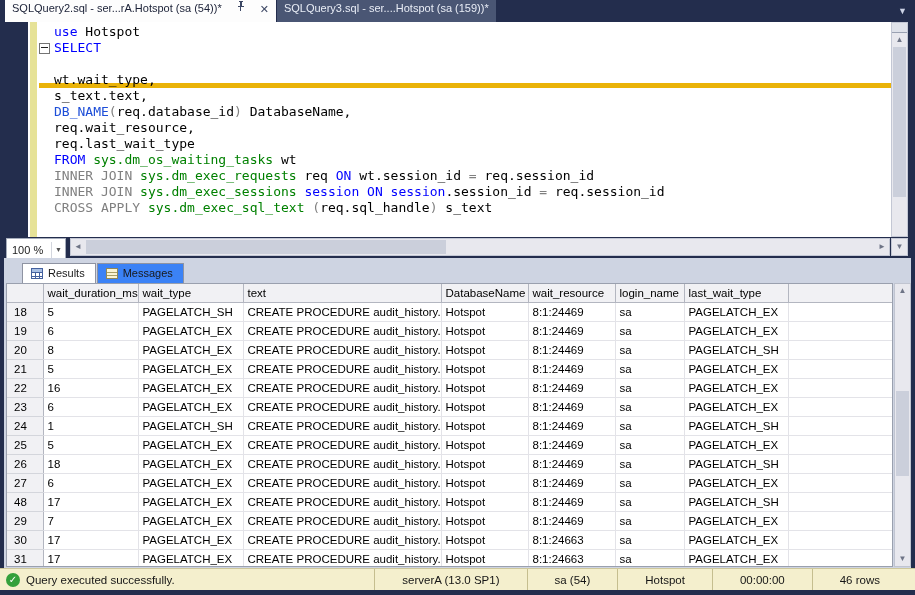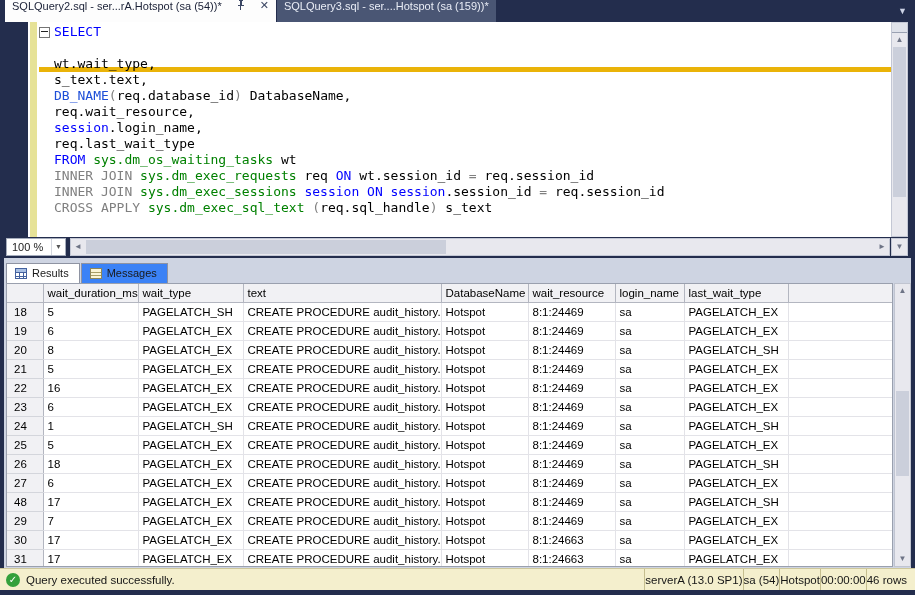--- a/index.html
+++ b/index.html
@@ -1,21 +1,21 @@
 <!DOCTYPE html>
 <html><head>
 <meta charset="utf-8">
 <style>
   html,body{margin:0;padding:0;}
   body{width:915px;height:595px;background:#232d4d;font-family:"Liberation Sans",sans-serif;overflow:hidden;}
   .window{position:relative;width:915px;height:595px;background:#232d4d;overflow:hidden;}
 
   
   .tabbar{position:absolute;top:0;left:0;right:0;height:22px;display:flex;align-items:stretch;padding-left:5px;background:#232d4d;}
-  .doc-tab{display:flex;align-items:flex-start;gap:14px;padding:0 7px;font-size:11px;white-space:nowrap;margin-right:1px;}
+  .doc-tab{display:flex;align-items:flex-end;gap:14px;padding:8px 7px;font-size:11px;white-space:nowrap;margin-right:1px;}
   .doc-tab.active{background:#fdfdfd;color:#1a2036;}
   .doc-tab.inactive{background:#4a5674;color:#e9edf6;}
   .tab-x{font-size:11px;line-height:10px;color:#3c4764;cursor:default;}
   .tab-chev{position:absolute;right:8px;top:6px;font-size:9px;color:#ccd3e6;}
 
   
   .editor-area{position:absolute;top:22px;left:0;width:915px;height:215px;}
   .editor{position:absolute;left:28px;top:0;right:24px;bottom:0;background:#ffffff;overflow:hidden;}
   .changebar{position:absolute;left:2px;top:0;bottom:0;width:7px;background:#e6e297;}
   .code{position:absolute;left:11px;top:2px;right:0;bottom:0;font:13px/16px "DejaVu Sans Mono","Liberation Mono",monospace;color:#000;}
@@ -26,32 +26,32 @@
   .fold.box::before{content:"";position:absolute;left:1px;right:1px;top:3px;height:1px;background:#222;}
   .tk-kw{color:#0000ff}.tk-sys{color:#008000}.tk-fn{color:#1d4ed8}.tk-op{color:#808080}.tk-id{color:#000}
 
   .vscroll{position:absolute;right:7px;top:0;width:17px;height:215px;background:#e8e8ee;border:1px solid #c3c7d4;box-sizing:border-box;}
   .vs-grip{height:9px;background:#dfe2ea;border-bottom:1px solid #9aa1b2;}
   .vs-arrow{height:14px;text-align:center;font-size:8px;line-height:14px;color:#6e7486;}
   .vs-thumb{position:absolute;left:1px;right:1px;top:24px;height:150px;background:#cbcfdb;}
 
   
   .bottombar{position:absolute;top:237px;left:0;right:0;height:21px;background:#232d4d;}
-  .zoom{position:absolute;left:6px;top:1px;width:60px;height:18px;background:#fff;border:1px solid #a6adbc;box-sizing:border-box;display:flex;align-items:center;font-size:11px;color:#222;}
+  .zoom{position:absolute;left:6px;top:1px;width:60px;height:24px;background:#fff;border:1px solid #a6adbc;box-sizing:border-box;display:flex;align-items:center;font-size:11px;color:#222;}
   .zoom-label{flex:1;padding-left:5px;}
   .zoom-chev{width:13px;text-align:center;font-size:7px;color:#555;border-left:1px solid #d3d6de;line-height:16px;}
   .hscroll{position:absolute;left:70px;right:25px;top:1px;height:18px;background:#e8e8ee;border:1px solid #c3c7d4;box-sizing:border-box;}
   .hs-arrow{position:absolute;top:0;width:14px;height:16px;text-align:center;font-size:8px;line-height:16px;color:#6e7486;}
   .hs-left{left:0;} .hs-right{right:0;}
   .hs-thumb{position:absolute;left:15px;top:1px;bottom:1px;width:360px;background:#cbcfdb;}
   .corner-down{position:absolute;right:7px;top:1px;width:17px;height:18px;background:#e8e8ee;border:1px solid #c3c7d4;box-sizing:border-box;text-align:center;font-size:8px;line-height:16px;color:#6e7486;}
 
   
   .results{position:absolute;top:258px;left:4px;right:4px;height:310px;background:#ced4e2;}
-  .rtabs{height:25px;display:flex;align-items:flex-end;padding-left:2px;}
+  .rtabs{height:25px;display:flex;align-items:flex-end;padding-left:18px;}
   .rtab{display:flex;align-items:center;gap:5px;font-size:11px;color:#191919;padding:3px 10px 4px 8px;border:1px solid #8e93a2;border-bottom:none;background:#3b82f6;margin-right:1px;}
   .rtab.active{background:#ffffff;}
   .tbl-icon{width:12px;height:11px;box-sizing:border-box;border:1px solid #44619e;
     background-image:
       linear-gradient(to bottom,#a9c0e4 0,#a9c0e4 3px,transparent 3px),
       linear-gradient(to right,transparent 3px,#44619e 3px,#44619e 4px,transparent 4px,transparent 7px,#44619e 7px,#44619e 8px,transparent 8px),
       linear-gradient(to bottom,transparent 3px,#44619e 3px,#44619e 4px,transparent 4px,transparent 7px,#44619e 7px,#44619e 8px,transparent 8px);}
   .msg-icon{width:12px;height:11px;box-sizing:border-box;border:1px solid #8f8757;background:#fbf5d4;
     background-image:linear-gradient(to bottom,transparent 3px,#a89f66 3px,#a89f66 4px,transparent 4px,transparent 6px,#a89f66 6px,#a89f66 7px,transparent 7px);}
 
@@ -66,21 +66,21 @@
 
   .gvscroll{position:absolute;right:0;top:25px;bottom:1px;width:17px;background:#e8e8ee;border:1px solid #c0c4d0;box-sizing:border-box;}
   .gv-arrow{height:14px;text-align:center;font-size:8px;line-height:14px;color:#6e7486;}
   .gv-down{position:absolute;bottom:0;left:0;right:0;}
   .gv-thumb{position:absolute;left:1px;right:1px;top:38%;height:30%;background:#cbcfdb;}
 
   
   .statusbar{position:absolute;top:568px;left:0;right:0;height:22px;background:#f4efcd;border-top:1px solid #cdc79c;box-sizing:border-box;display:flex;align-items:center;font-size:11.5px;color:#151515;}
   .s-icon{width:14px;height:14px;border-radius:50%;background:#33a03c;color:#fff;font-size:10px;line-height:14px;text-align:center;margin:0 6px;flex:0 0 auto;}
   .s-right{margin-left:auto;display:flex;height:100%;align-items:stretch;padding-right:8px;}
-  .s-seg{display:flex;align-items:center;padding:0 0;border-left:1px solid #c5be8f;white-space:nowrap;}
+  .s-seg{display:flex;align-items:center;padding:0 27px;border-left:1px solid #c5be8f;white-space:nowrap;}
 </style>
 </head>
 <body>
 
 <div class="window">
 
   <div class="tabbar">
     <div class="doc-tab active">
       <span>SQLQuery2.sql - ser...rA.Hotspot (sa (54))*</span>
       <span><svg width="10" height="11" viewBox="0 0 10 11">
@@ -96,27 +96,27 @@
     <div class="doc-tab inactive">
       <span>SQLQuery3.sql - ser....Hotspot (sa (159))*</span>
     </div>
     <span class="tab-chev">▼</span>
   </div>
 
   <div class="editor-area">
     <div class="editor">
       <div class="changebar"></div>
       <div class="code">
+          <div class="cl"><span class="fold"></span><span class="tk-kw">use </span><span class="tk-id">Hotspot</span></div>
           <div class="cl"><span class="fold box"></span><span class="tk-kw">SELECT</span></div>
           <div class="cl"><span class="fold"></span></div>
           <div class="cl rule"><span class="fold"></span><span class="tk-id">wt.wait_type,</span></div>
           <div class="cl"><span class="fold"></span><span class="tk-id">s_text.text,</span></div>
           <div class="cl"><span class="fold"></span><span class="tk-fn">DB_NAME</span><span class="tk-op">(</span><span class="tk-id">req.database_id</span><span class="tk-op">)</span><span class="tk-id"> DatabaseName,</span></div>
           <div class="cl"><span class="fold"></span><span class="tk-id">req.wait_resource,</span></div>
-          <div class="cl"><span class="fold"></span><span class="tk-kw">session</span><span class="tk-id">.login_name,</span></div>
           <div class="cl"><span class="fold"></span><span class="tk-id">req.last_wait_type</span></div>
           <div class="cl"><span class="fold"></span><span class="tk-kw">FROM </span><span class="tk-sys">sys.dm_os_waiting_tasks</span><span class="tk-id"> wt</span></div>
           <div class="cl"><span class="fold"></span><span class="tk-op">INNER JOIN </span><span class="tk-sys">sys.dm_exec_requests</span><span class="tk-id"> req </span><span class="tk-kw">ON</span><span class="tk-id"> wt.session_id </span><span class="tk-op">=</span><span class="tk-id"> req.session_id</span></div>
           <div class="cl"><span class="fold"></span><span class="tk-op">INNER JOIN </span><span class="tk-sys">sys.dm_exec_sessions</span><span class="tk-id"> </span><span class="tk-kw">session</span><span class="tk-id"> </span><span class="tk-kw">ON</span><span class="tk-id"> </span><span class="tk-kw">session</span><span class="tk-id">.session_id </span><span class="tk-op">=</span><span class="tk-id"> req.session_id</span></div>
           <div class="cl"><span class="fold"></span><span class="tk-op">CROSS APPLY </span><span class="tk-sys">sys.dm_exec_sql_text</span><span class="tk-id"> </span><span class="tk-op">(</span><span class="tk-id">req.sql_handle</span><span class="tk-op">)</span><span class="tk-id"> s_text</span></div>
         </div>
     </div>
     <div class="vscroll">
       <div class="vs-grip"></div>
       <div class="vs-arrow">▲</div>

